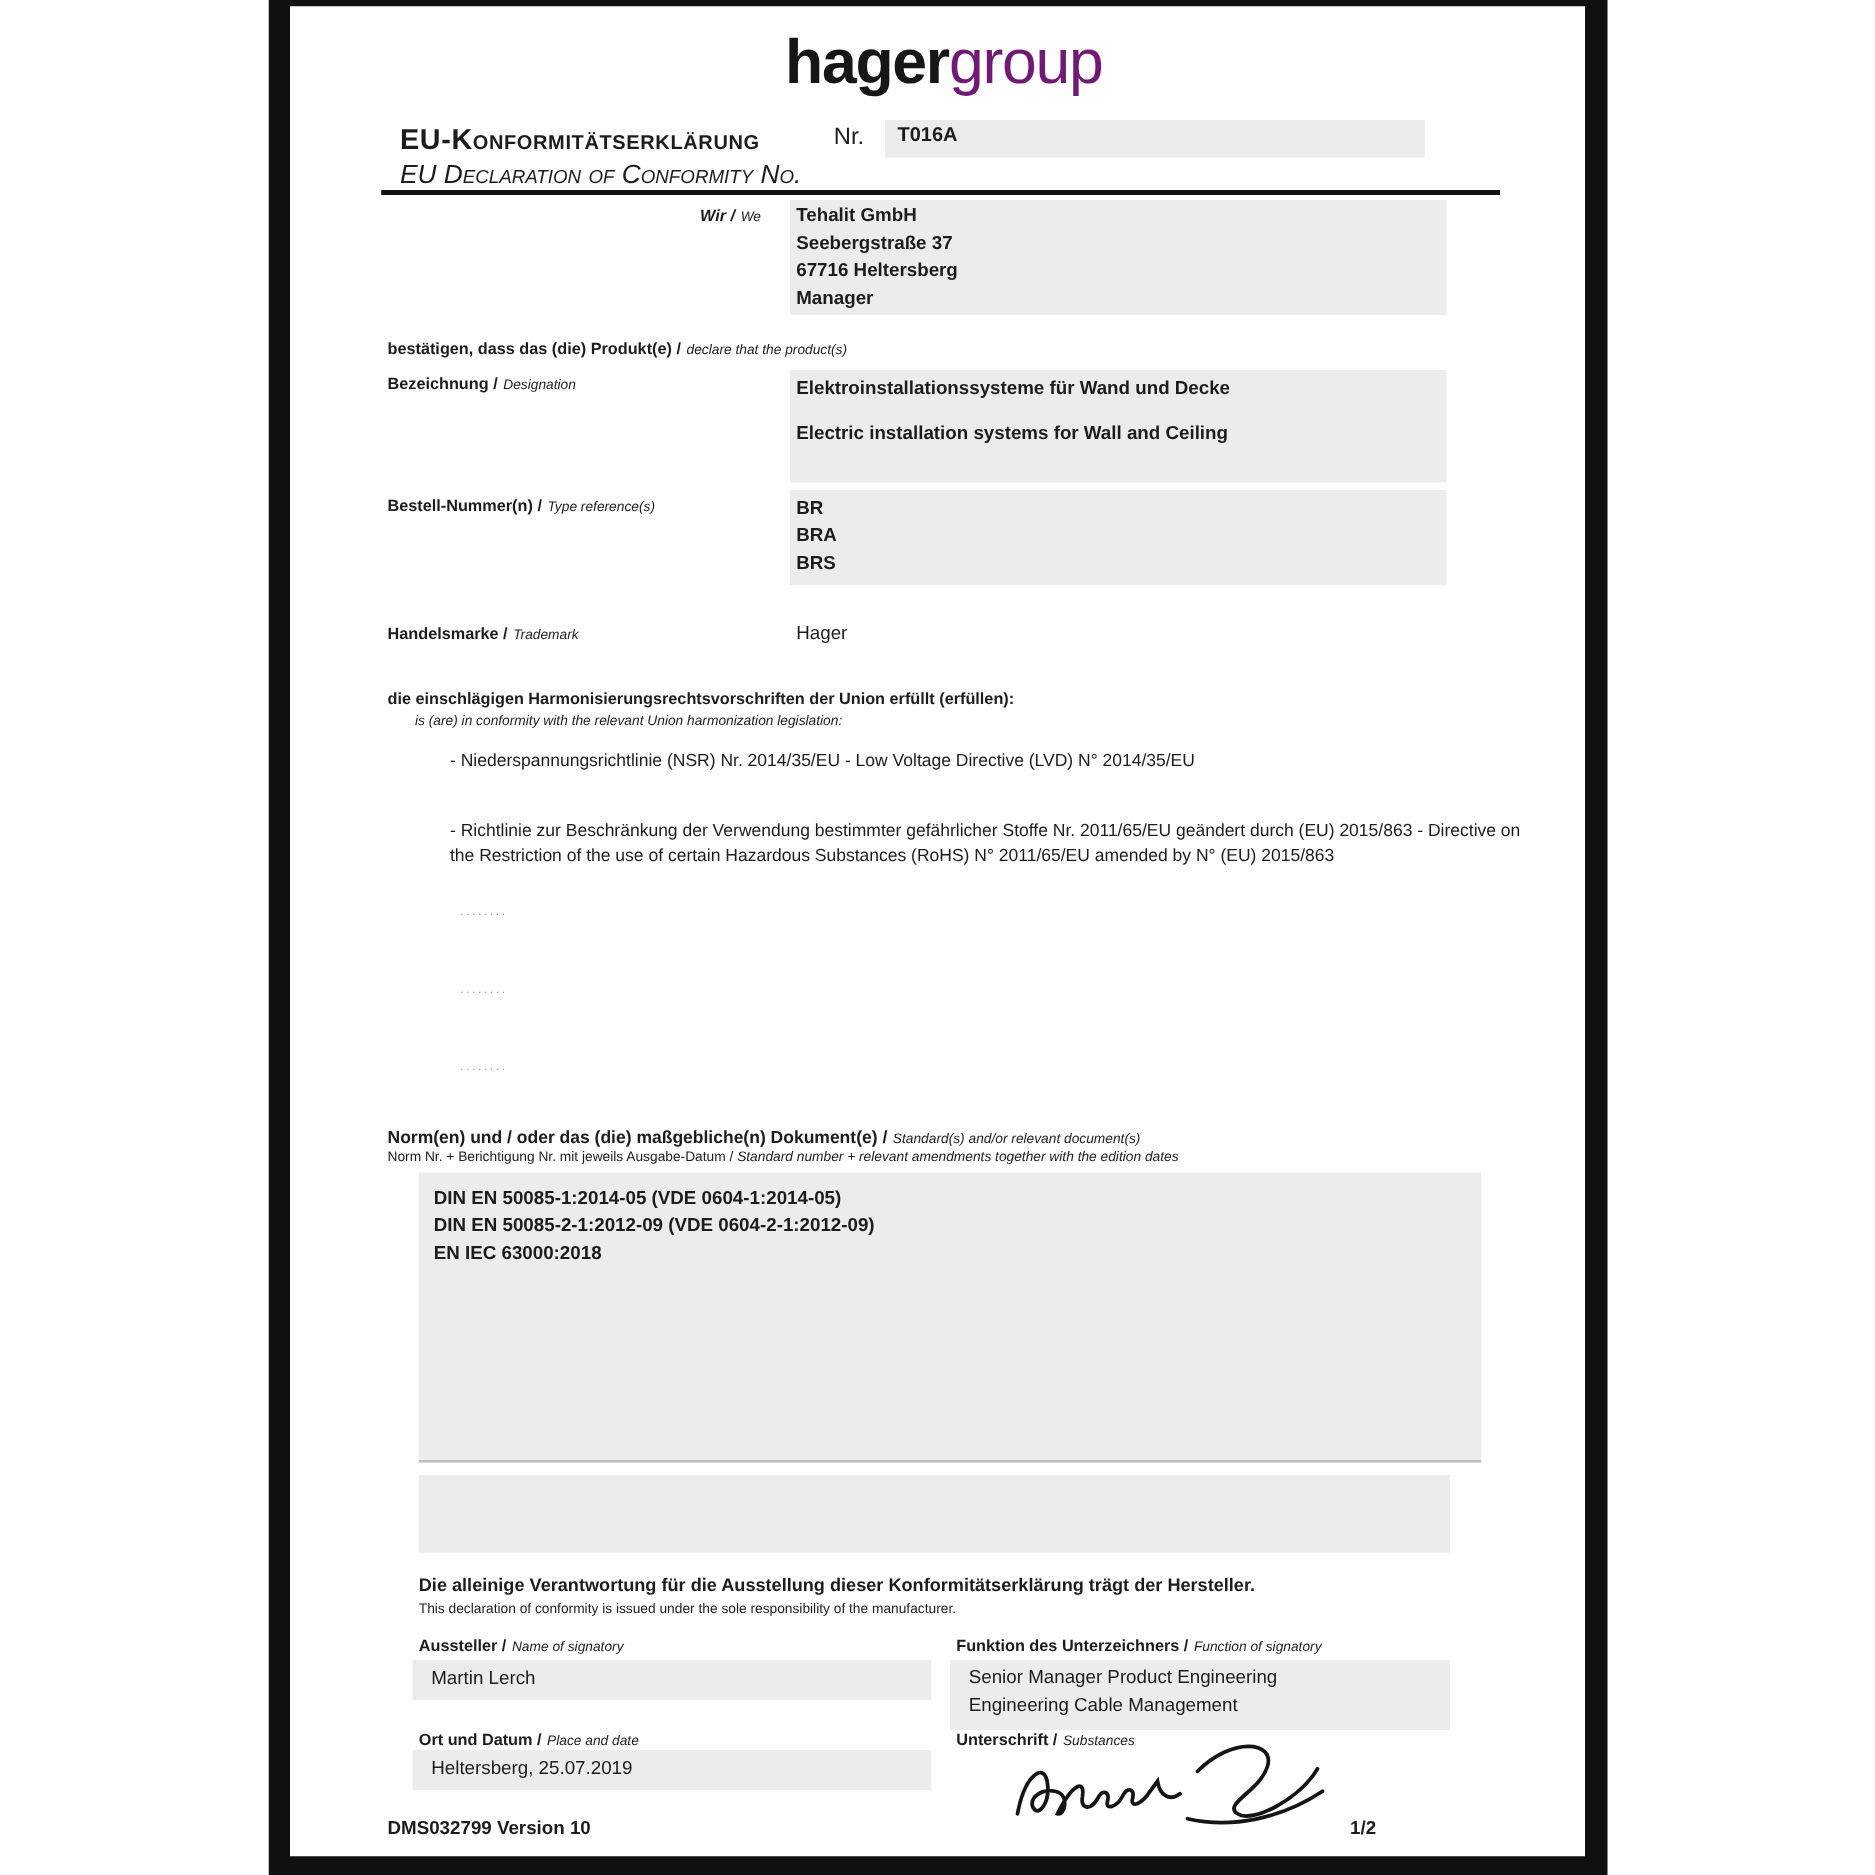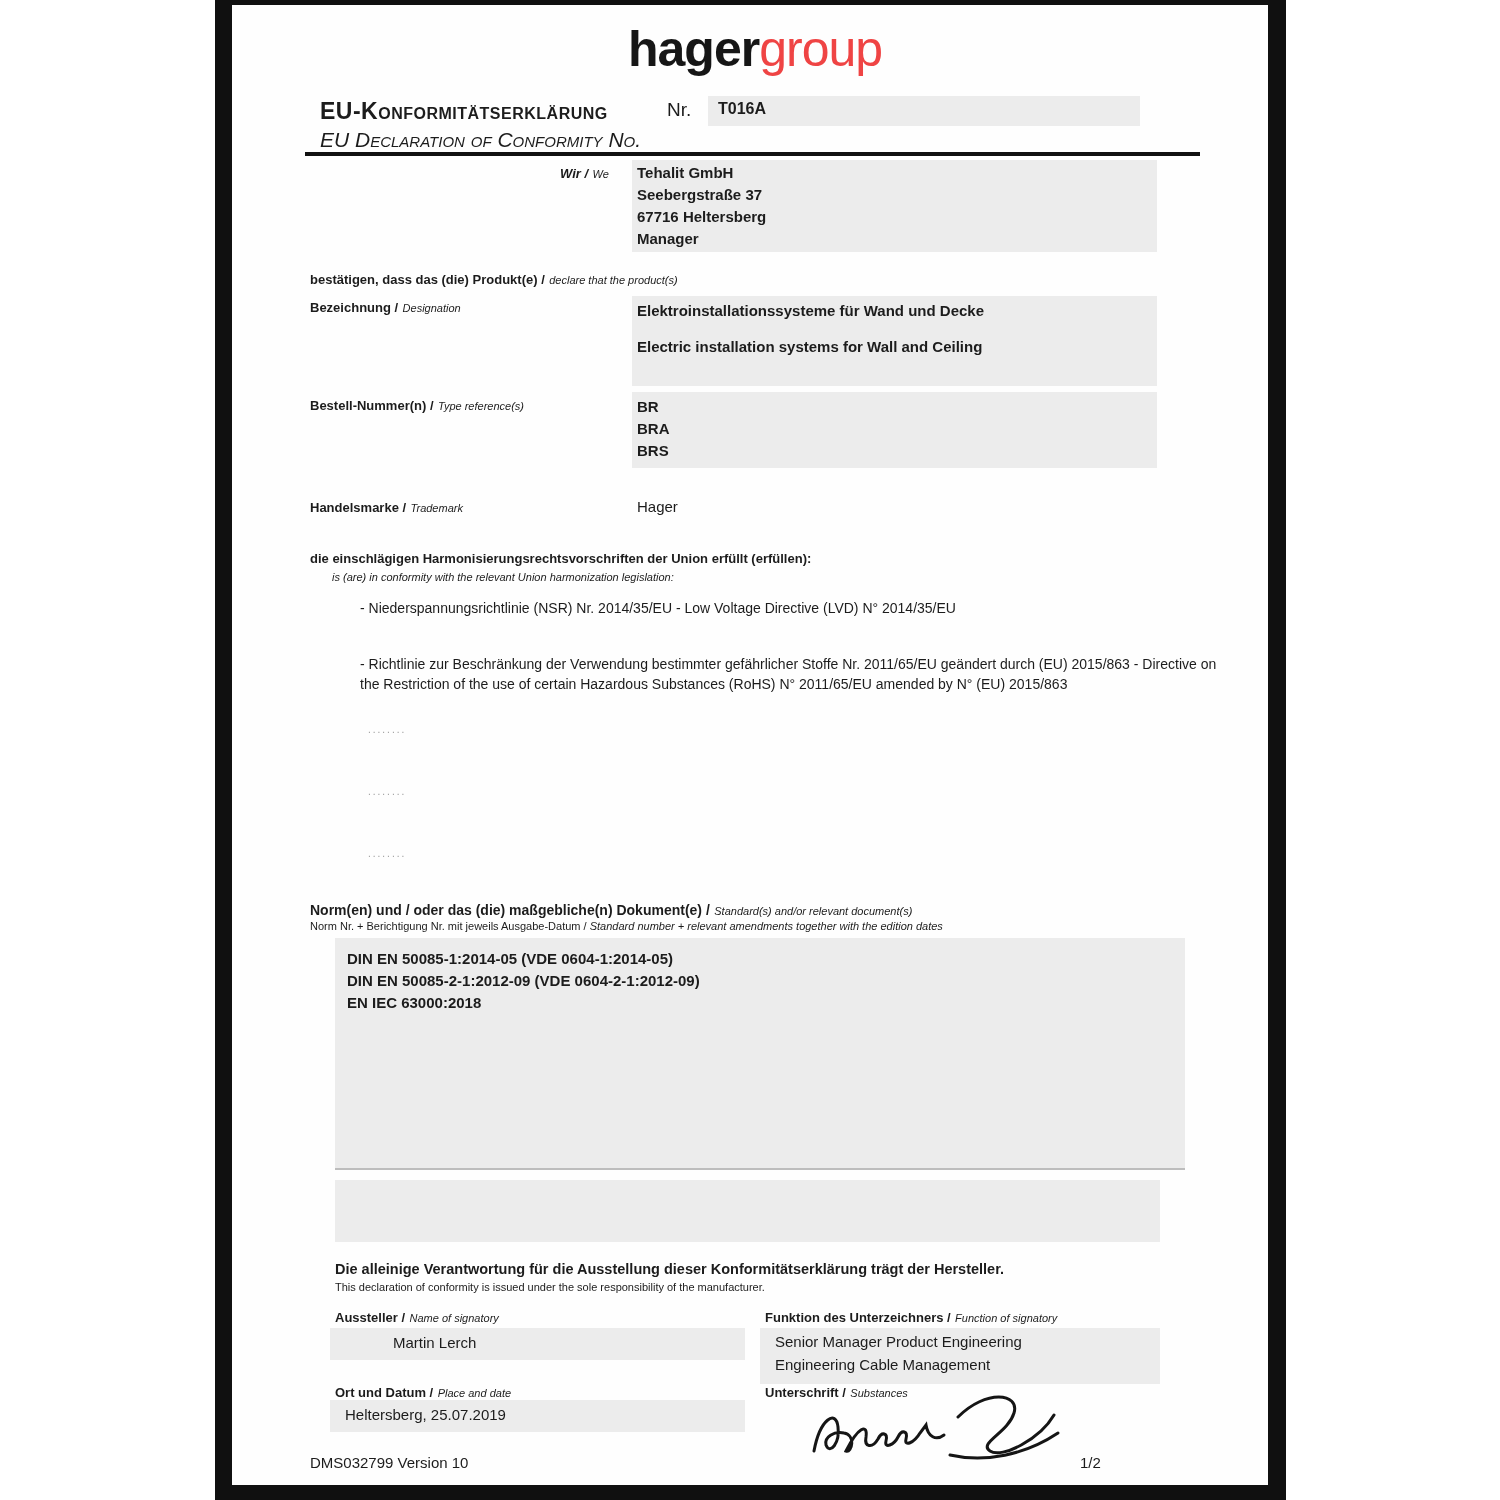--- a/index.html
+++ b/index.html
@@ -22,28 +22,28 @@
     background:#fefefe;
   }
   .abs{position:absolute;}
   .field{background:#ececec;}
   .lbl-de{font-weight:bold;font-size:13px;}
   .lbl-en{font-style:italic;font-size:11px;}
   .val{font-weight:bold;font-size:15px;line-height:22px;}
   .val-plain{font-weight:normal;font-size:15px;}
   .logo{font-size:50px;letter-spacing:-1px;color:#161616;}
   .logo .b{font-weight:bold;}
-  .logo .l{font-weight:normal;color:#ef4444;}
+  .logo .l{font-weight:normal;color:#701a75;}
   .doc-title{font-size:23px;font-weight:bold;font-variant:small-caps;letter-spacing:0.5px;}
   .doc-sub{font-size:21px;font-style:italic;font-variant:small-caps;}
   .rule{background:#111;}
   .body-txt{font-size:14px;line-height:20px;}
   .dots{color:#9a9a9a;font-size:10px;letter-spacing:2px;}
   .small-note{font-size:11px;}
-  .footer-txt{font-size:15px;}
+  .footer-txt{font-size:15px;font-weight:bold;}
 </style>
 </head>
 <body>
 
 <div class="scan-frame"></div>
 
 <div class="abs logo" style="left:628px;top:20px;">
   <span class="b">hager</span><span class="l">group</span>
 </div>
 
@@ -124,21 +124,21 @@
 <div class="abs field" style="left:335px;top:1180px;width:825px;height:62px;"></div>
 
 <div class="abs" style="left:335px;top:1261px;font-weight:bold;font-size:14.5px;">Die alleinige Verantwortung für die Ausstellung dieser Konformitätserklärung trägt der Hersteller.</div>
 <div class="abs small-note" style="left:335px;top:1281px;">This declaration of conformity is issued under the sole responsibility of the manufacturer.</div>
 
 <div class="abs" style="left:335px;top:1308px;">
   <span class="lbl-de">Aussteller /</span>
   <span class="lbl-en">Name of signatory</span>
 </div>
 <div class="abs field" style="left:330px;top:1328px;width:415px;height:32px;"></div>
-<div class="abs val-plain" style="left:345px;top:1334px;margin-left:48px;">Martin Lerch</div>
+<div class="abs val-plain" style="left:345px;top:1334px;">Martin Lerch</div>
 
 <div class="abs" style="left:765px;top:1308px;">
   <span class="lbl-de">Funktion des Unterzeichners /</span>
   <span class="lbl-en">Function of signatory</span>
 </div>
 <div class="abs field" style="left:760px;top:1328px;width:400px;height:56px;"></div>
 <div class="abs" style="left:775px;top:1330px;">
   <div class="val-plain" style="line-height:23px;">Senior Manager Product Engineering</div>
   <div class="val-plain" style="line-height:23px;">Engineering Cable Management</div>
 </div>

